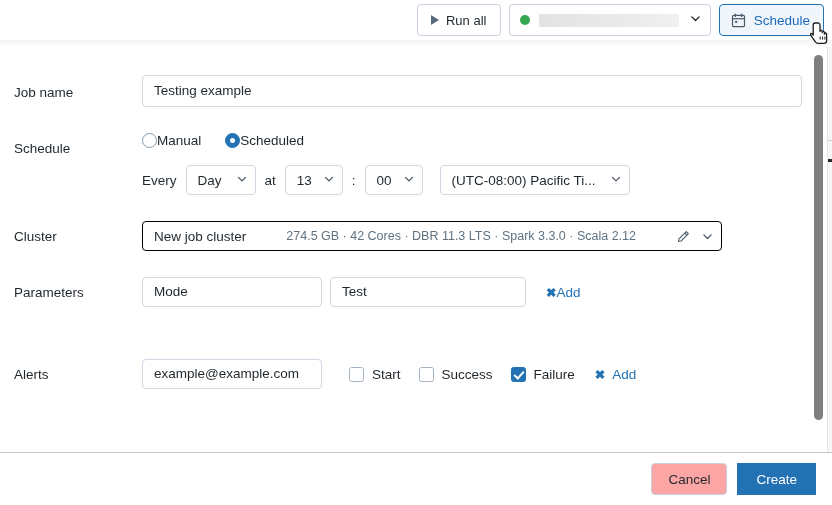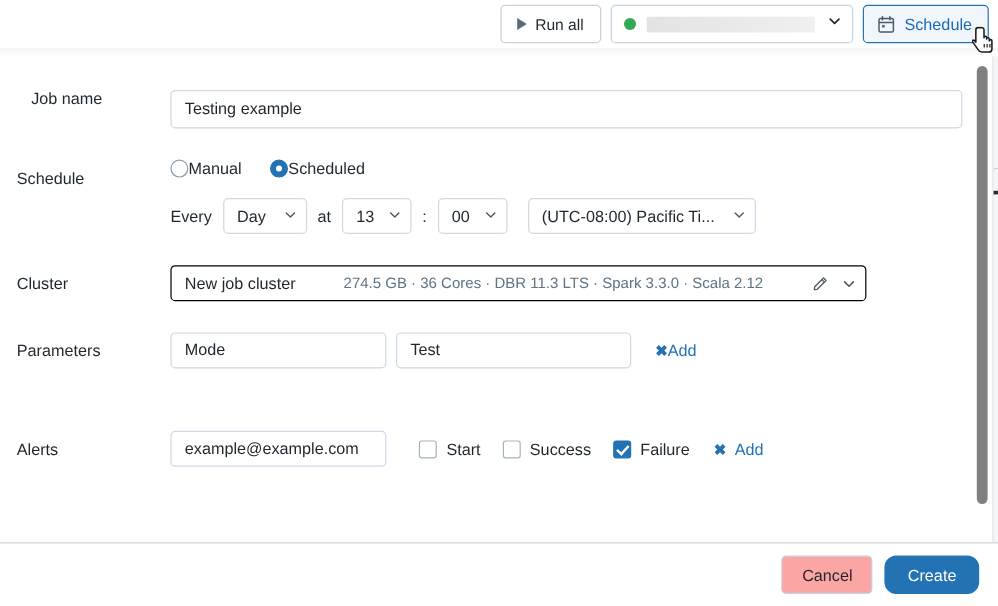--- a/index.html
+++ b/index.html
@@ -143,21 +143,21 @@
   .footer {
     position: absolute; left: 0; top: 453px; width: 832px; height: 52px; background: #fff;
     display: flex; align-items: center; justify-content: flex-end; gap: 10px; padding-right: 16px;
   }
   .btn-cancel {
     height: 32px; padding: 0 16px; border: 1px solid #c6d2de; border-radius: 4px;
     background: #fca5a5; color: #1f272d; font-size: 13.5px;
     display: inline-flex; align-items: center;
   }
   .btn-create {
-    height: 32px; padding: 0 18px; border: 1px solid #2272b4; border-radius: 10px;
+    height: 32px; padding: 0 18px; border: 1px solid #2272b4; border-radius: 0;
     background: #2272b4; color: #fff; font-size: 13.5px;
     display: inline-flex; align-items: center;
   }
 
   
   .scroll-track {
     position: absolute; left: 812px; top: 48px; width: 13px; height: 400px;
     background: #ffffff;
   }
   .scroll-thumb {
@@ -212,21 +212,21 @@
     <svg width="22" height="26" viewBox="0 0 22 26">
       <path d="M5,1 C5,1 3.2,1 3.2,3 L3.2,13.2 L2,11.8 C1,10.8 -0.2,12 0.7,13.1 L5.2,19.6 C6,20.8 6.6,21.4 8,21.4 L14,21.4 C15.6,21.4 16.6,20.3 16.6,18.8 L16.6,12.2 C16.6,10.6 14.4,10.6 14.4,12.2 L14.4,10.6 C14.4,9 12.2,9 12.2,10.6 L12.2,9.4 C12.2,7.8 10,7.8 10,9.4 L10,3 C10,1 8,1 8,1 Z" fill="#ffffff" stroke="#1c1c1c" stroke-width="1.3" stroke-linejoin="round"></path>
       <line x1="10.2" y1="14.6" x2="10.2" y2="17.6" stroke="#1c1c1c" stroke-width="1"></line>
       <line x1="12.6" y1="14.6" x2="12.6" y2="17.6" stroke="#1c1c1c" stroke-width="1"></line>
       <line x1="14.9" y1="14.6" x2="14.9" y2="17.6" stroke="#1c1c1c" stroke-width="1"></line>
     </svg>
   </div>
 
   <div class="panel">
 
-    <div class="lbl" style="top:28px;margin-left:12px;">Job name</div>
+    <div class="lbl" style="top:38px;">Job name</div>
     <div class="txtfield" style="position:absolute; left:142px; top:28px; width:660px; height:32px;">
       <span>Testing example</span>
     </div>
 
     <div class="lbl" style="top:94px;">Schedule</div>
 
     <div style="position:absolute; left:142px; top:86px; display:flex; align-items:center; gap:24px;">
       <div class="radio-wrap">
         <span class="radio"></span>
         <span class="inline-txt">Manual</span>
@@ -277,21 +277,21 @@
           <svg width="12" height="12" viewBox="0 0 16 16">
               <path d="M3.5 6 L8 10.5 L12.5 6" stroke="#4a5a68" stroke-width="1.6" fill="none" stroke-linecap="round" stroke-linejoin="round"></path>
             </svg>
         </span>
       </div>
     </div>
 
     <div class="lbl" style="top:182px;">Cluster</div>
     <div class="cluster-row" style="position:absolute; left:142px; top:174px; width:580px; height:30px;">
       <span class="cluster-name">New job cluster</span>
-      <span class="cluster-spec">274.5 GB · 36 Cores · DBR 11.3 LTS · Spark 3.3.0 · Scala 2.12</span>
+      <span class="cluster-spec">274.5 GB · 42 Cores · DBR 11.3 LTS · Spark 3.3.0 · Scala 2.12</span>
       <span class="pencil">
         <svg width="14" height="14" viewBox="0 0 16 16">
           <path d="M2.2 11.4 L10.6 3 L13 5.4 L4.6 13.8 L1.8 14.2 Z" fill="none" stroke="#4a5a68" stroke-width="1.25" stroke-linejoin="round"></path>
           <line x1="9" y1="4.6" x2="11.4" y2="7" stroke="#4a5a68" stroke-width="1.25"></line>
         </svg>
       </span>
       <span style="display:inline-flex; align-items:center; padding-left:4px;">
         <svg width="13" height="13" viewBox="0 0 16 16">
             <path d="M3.5 6 L8 10.5 L12.5 6" stroke="#4a5a68" stroke-width="1.6" fill="none" stroke-linecap="round" stroke-linejoin="round"></path>
           </svg>

